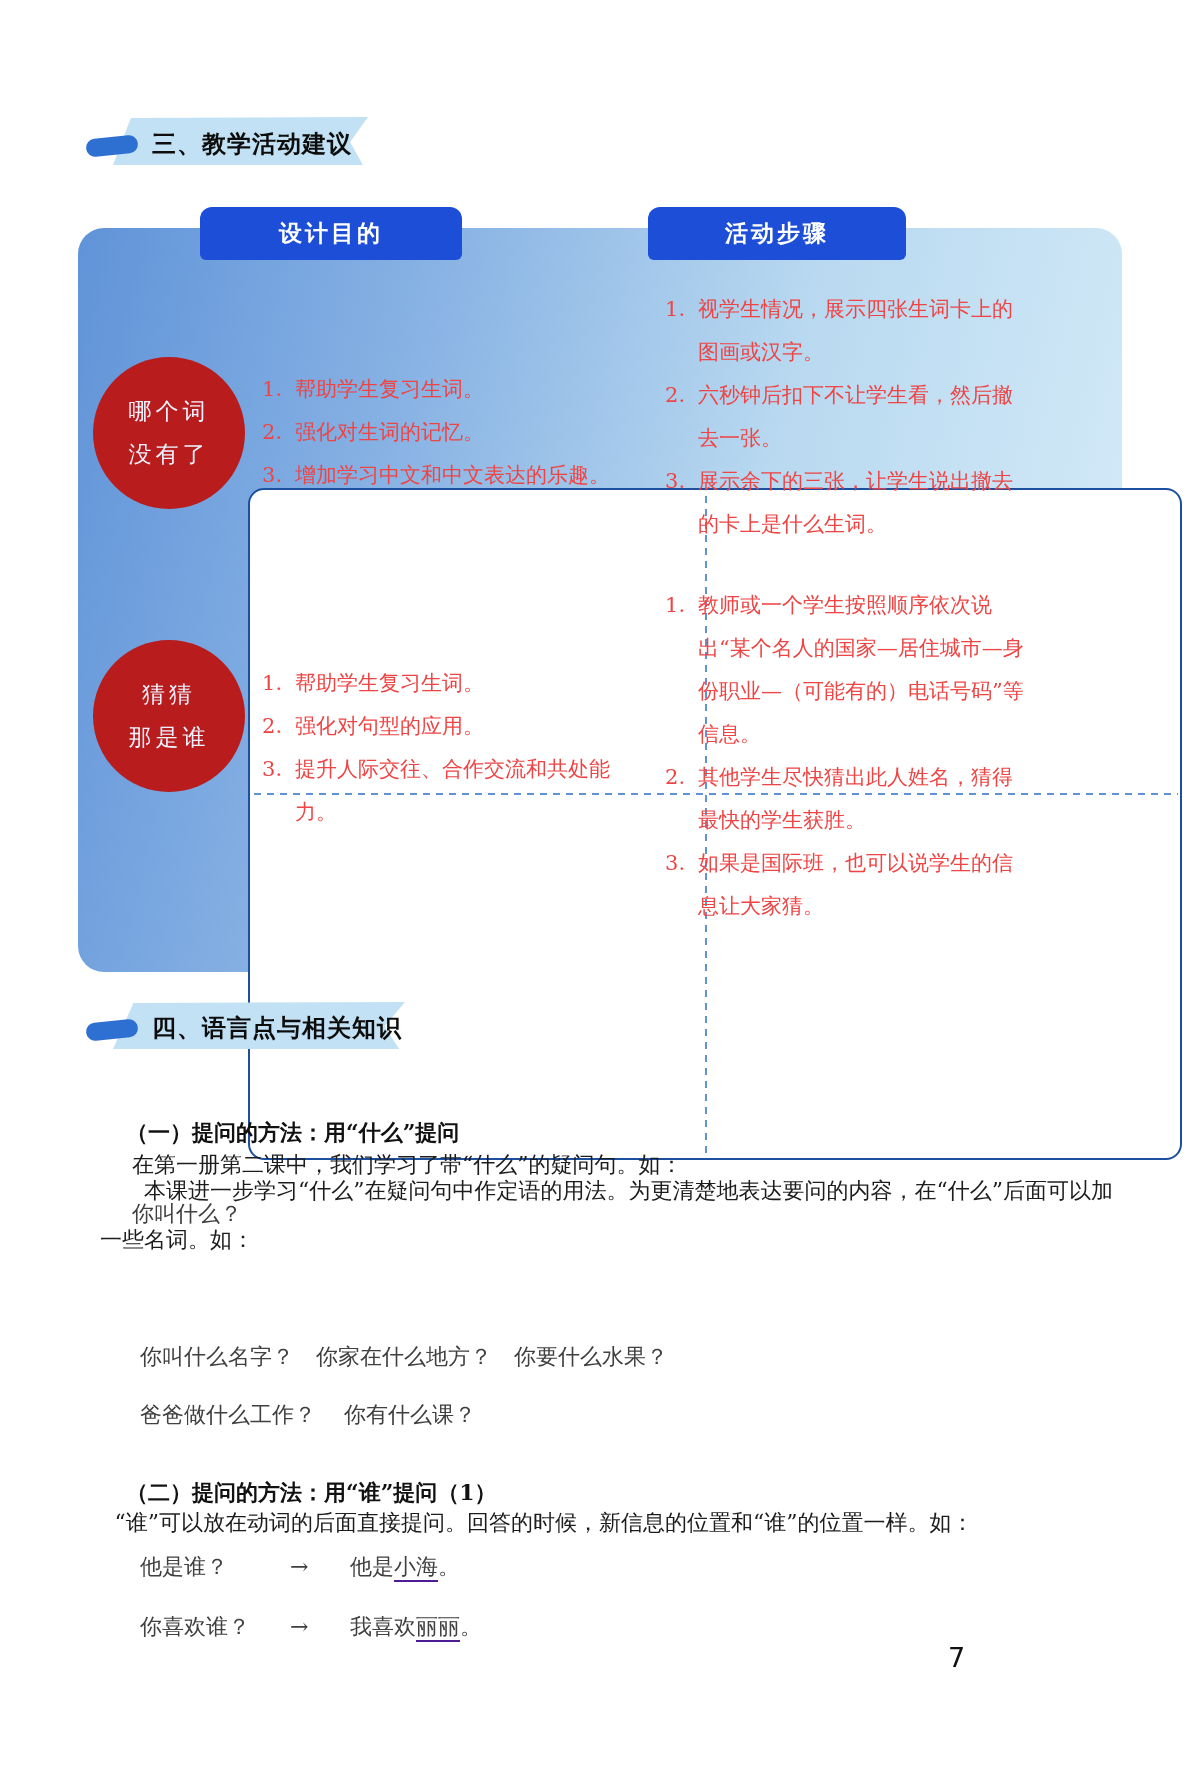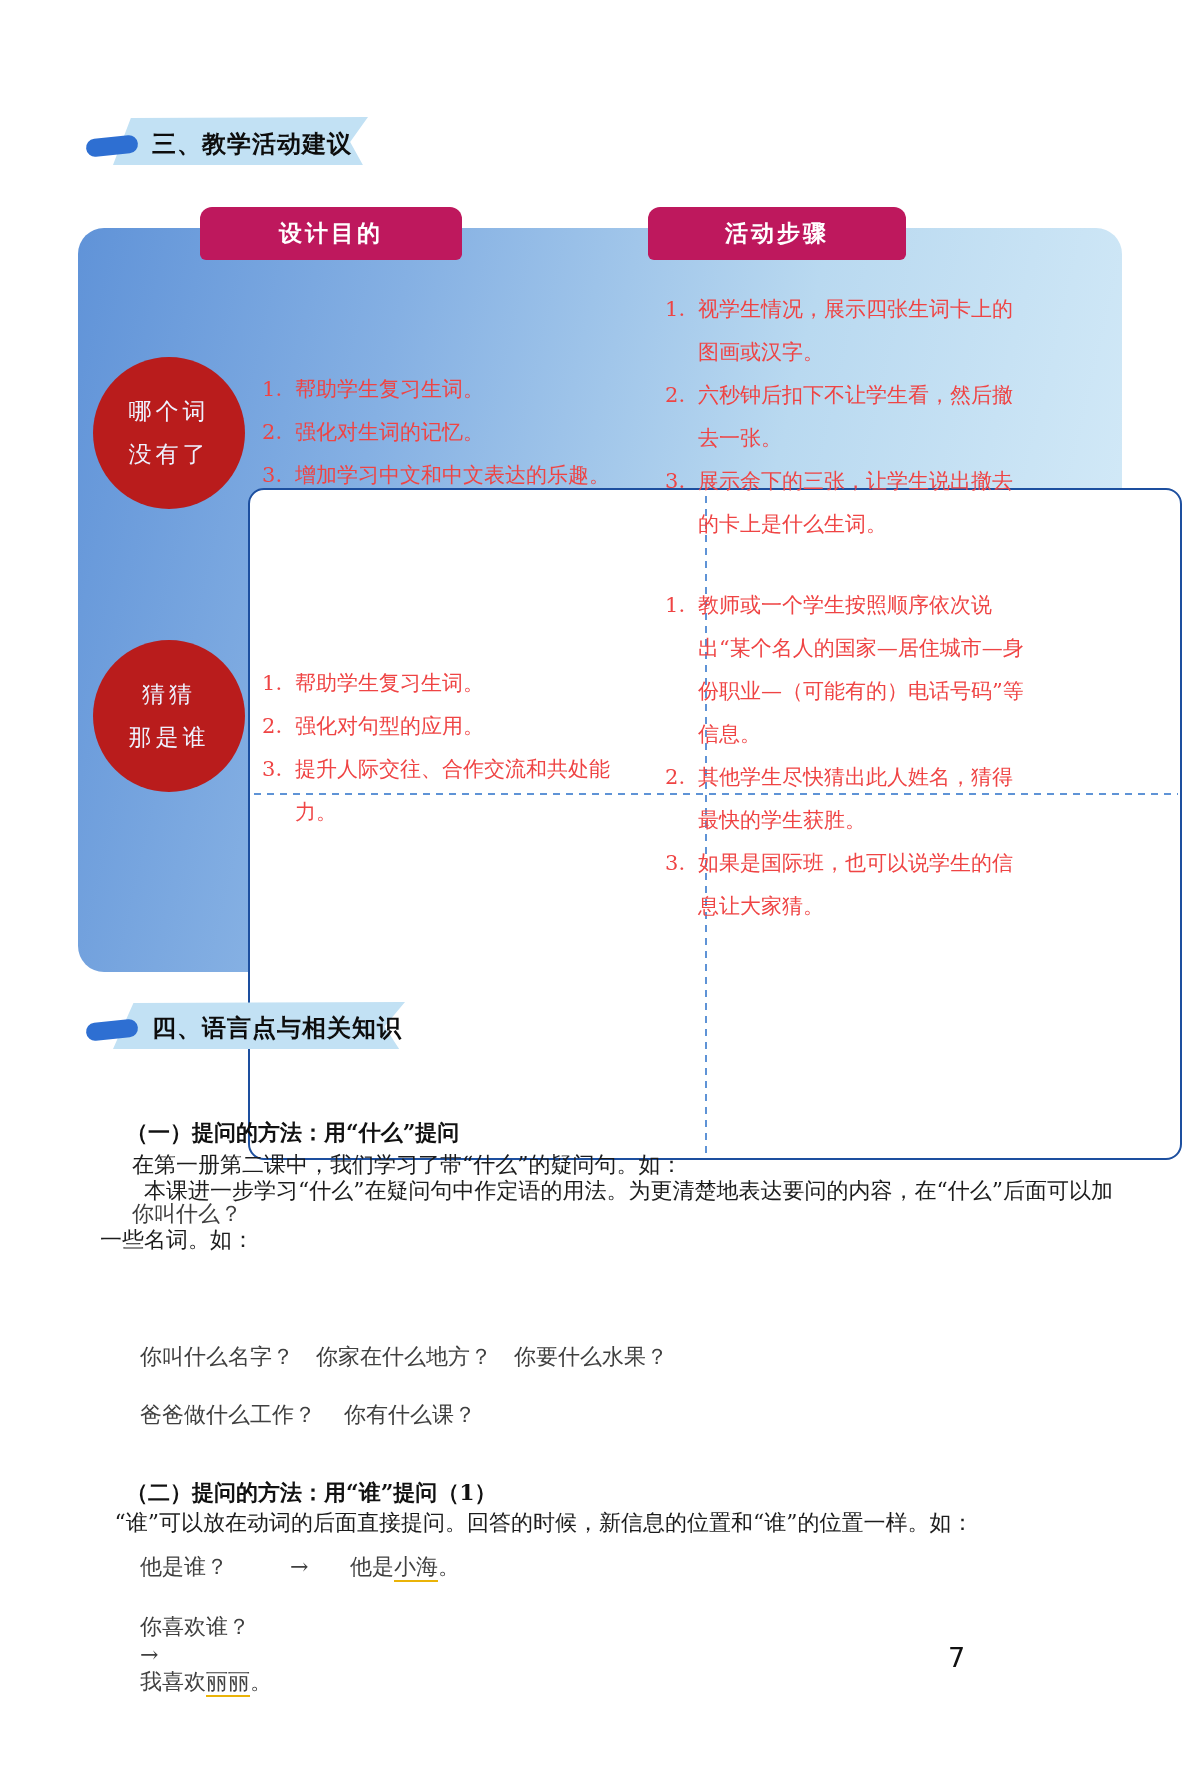--- a/index.html
+++ b/index.html
@@ -29,21 +29,21 @@
   .tbl-outer {
     position:absolute; left:78px; top:228px; width:1044px; height:744px;
     border-radius:26px;
     background:linear-gradient(103deg,#6093d8 0%,#85b0e3 28%,#b9d9f0 62%,#d8edf9 100%);
   }
   .tbl-panel {
     position:absolute; left:170px; top:260px; width:934px; height:672px;
     background:#ffffff; border:2px solid #1d4f9f; border-radius:16px;
   }
   .tbl-tab {
-    position:absolute; top:207px; height:53px; background:#be185d;
+    position:absolute; top:207px; height:53px; background:#1d4ed8;
     border-radius:12px 12px 6px 6px; display:flex; align-items:center; justify-content:center;
     color:#ffffff; font-family:"DejaVu Sans","Liberation Sans",sans-serif;
     font-weight:bold; font-size:23px; letter-spacing:3px;
   }
   .divider-v {
     position:absolute; left:455px; top:6px; width:2px; height:658px;
     background-image:repeating-linear-gradient(to bottom,#5f93d6 0 7px,transparent 7px 13px);
   }
   .divider-h {
     position:absolute; left:4px; top:303px; height:2px; width:924px;
@@ -64,21 +64,21 @@
     position:absolute; font-weight:bold; font-size:22px; color:#111; white-space:nowrap;
     font-family:"DejaVu Serif","Liberation Serif",serif;
     margin-top:32px;
   }
   .para { position:absolute; font-size:22px; color:#1c1c1c; line-height:49px; }
   .kai { font-size:22px; color:#404040; }
   .ex-row { position:absolute; display:flex; white-space:nowrap; }
   .qa-row { position:absolute; display:flex; align-items:baseline; font-size:22px; }
   .qa-q { width:150px; }
   .qa-arrow { width:60px; text-align:left; }
-  .uname { border-bottom:2px solid #eab308; padding-bottom:1px; }
+  .uname { border-bottom:2px solid #4c1d95; padding-bottom:1px; }
   .page-num {
     position:absolute; left:948px; top:1642px; font-size:27px; color:#111;
     font-family:"DejaVu Sans","Liberation Sans",sans-serif;
   }
 </style>
 </head>
 <body>
 
 <div class="page">
 
@@ -150,21 +150,21 @@
     </div>
 
   <div class="sub-heading" style="left:126px; top:1446px;">（二）提问的方法：用“谁”提问（1）</div>
   <div class="para" style="left:88px; top:1498px; width:1040px; text-indent:1.2em;">“谁”可以放在动词的后面直接提问。回答的时候，新信息的位置和“谁”的位置一样。如：</div>
 
   <div class="qa-row kai" style="left:140px; top:1552px;">
     <span class="qa-q">他是谁？</span>
     <span class="qa-arrow">→</span>
     <span><span>他是</span><span class="uname">小海</span><span>。</span></span>
   </div>
-  <div class="qa-row kai" style="left:140px; top:1612px;flex-direction:column;">
+  <div class="qa-row kai" style="left:140px; top:1612px;">
     <span class="qa-q">你喜欢谁？</span>
     <span class="qa-arrow">→</span>
     <span><span>我喜欢</span><span class="uname">丽丽</span><span>。</span></span>
   </div>
 
   <div class="page-num">7</div>
 
 </div>
 
 </body></html>

